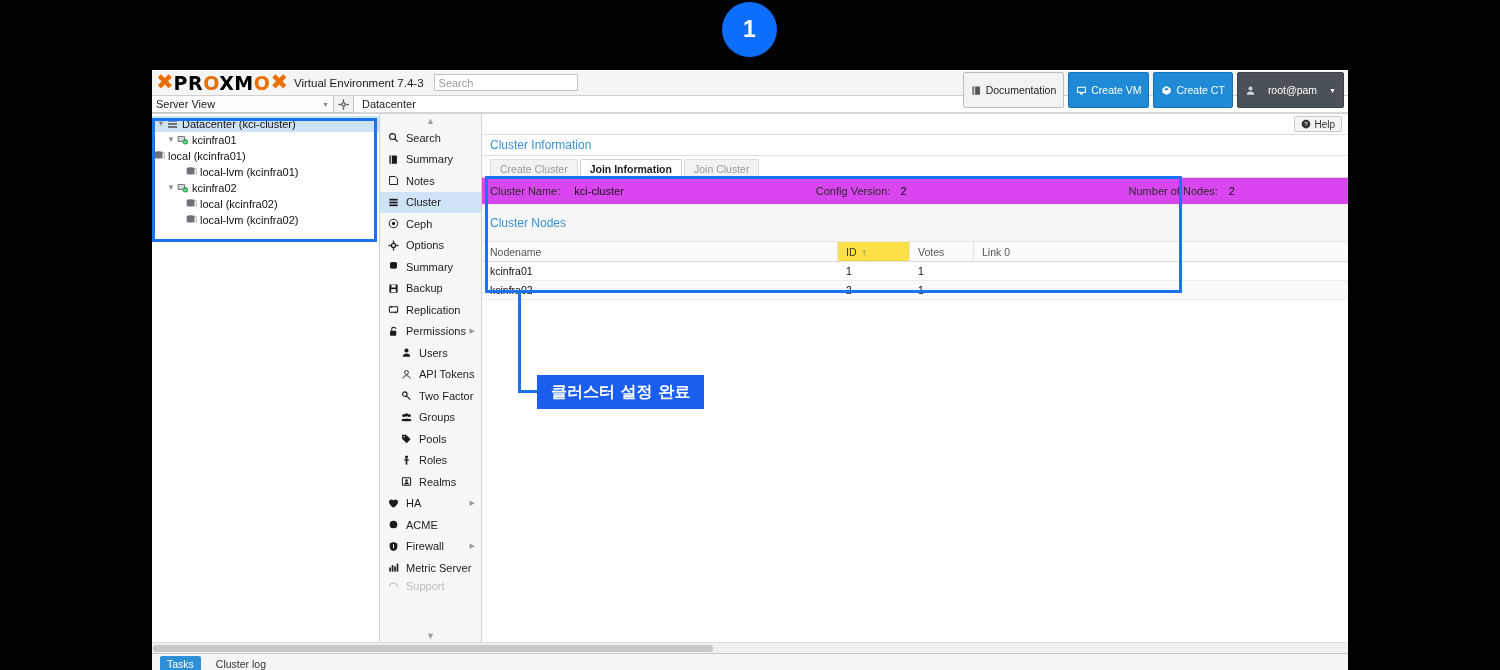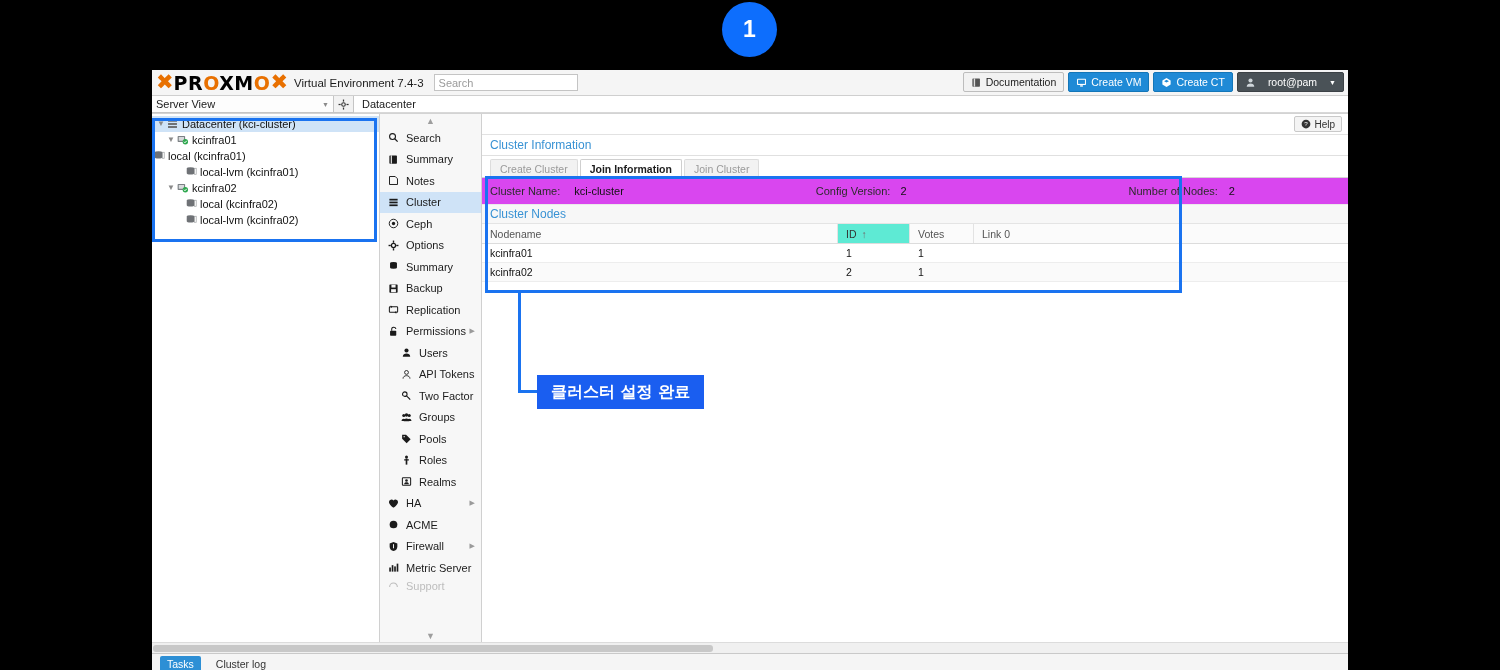--- a/index.html
+++ b/index.html
@@ -53,21 +53,21 @@
     margin-left: 10px; width: 144px; height: 17px;
     background: #ffffff; border: 1px solid #c4c4c4;
     display: flex; align-items: center; padding-left: 4px;
     font-size: 11px; color: #9b9b9b;
   }
   .topbar-right {
     position: absolute; right: 4px; top: 2px;
     display: flex; align-items: center; gap: 4px;
   }
   .tb-btn {
-    height: 20px; display: flex; align-items: center; gap: 4px;
+    height: 36px; display: flex; align-items: center; gap: 4px;
     padding: 0 7px; font-size: 10.5px; border-radius: 2px;
     border: 1px solid #bdbdbd; background: #f2f2f2; color: #222;
     white-space: nowrap;
   }
   .tb-btn.blue { background: #1f8ad6; border-color: #1476b8; color: #fff; }
   .tb-btn.dark { background: #4a5257; border-color: #3c4246; color: #fff; gap: 12px; }
   .tb-ico { width: 11px; height: 11px; display: inline-block; }
 
   
   .secondbar {
@@ -168,34 +168,34 @@
 
   
   .info-row {
     height: 26px; display: flex; align-items: center;
     font-size: 11px; color: #151515; padding-left: 8px;
     background: #d946ef;
   }
   .info-lbl { color: #2b2b2b; }
   .info-val { font-weight: normal; color: #111; }
   .nodes-title {
-    height: 20px; display: flex; align-items: center; padding-left: 8px;
+    height: 38px; display: flex; align-items: center; padding-left: 8px;
     font-size: 12px; color: #3892d4; background: #f7f7f7;
     border-top: 1px solid #eaeaea; border-bottom: 1px solid #e4e4e4;
   }
   .grid-head {
     height: 20px; display: flex; align-items: stretch;
     background: #fbfbfb; border-bottom: 1px solid #dcdcdc;
     font-size: 10.5px; color: #555;
   }
   .gh {
     display: flex; align-items: center; padding-left: 8px;
     border-right: 1px solid #e3e3e3;
   }
-  .gh.sorted { background: #5eead4; color: #333; align-items: center; }
+  .gh.sorted { background: #fde047; color: #333; align-items: center; }
   .grid-row {
     height: 19px; display: flex; align-items: stretch;
     font-size: 10.5px; color: #111;
     border-bottom: 1px solid #ededed;
   }
   .grid-row.alt { background: #fafafa; }
   .gc { display: flex; align-items: center; padding-left: 8px; }
   .c-name { width: 356px; }
   .c-id   { width: 72px; }
   .c-vote { width: 64px; }

